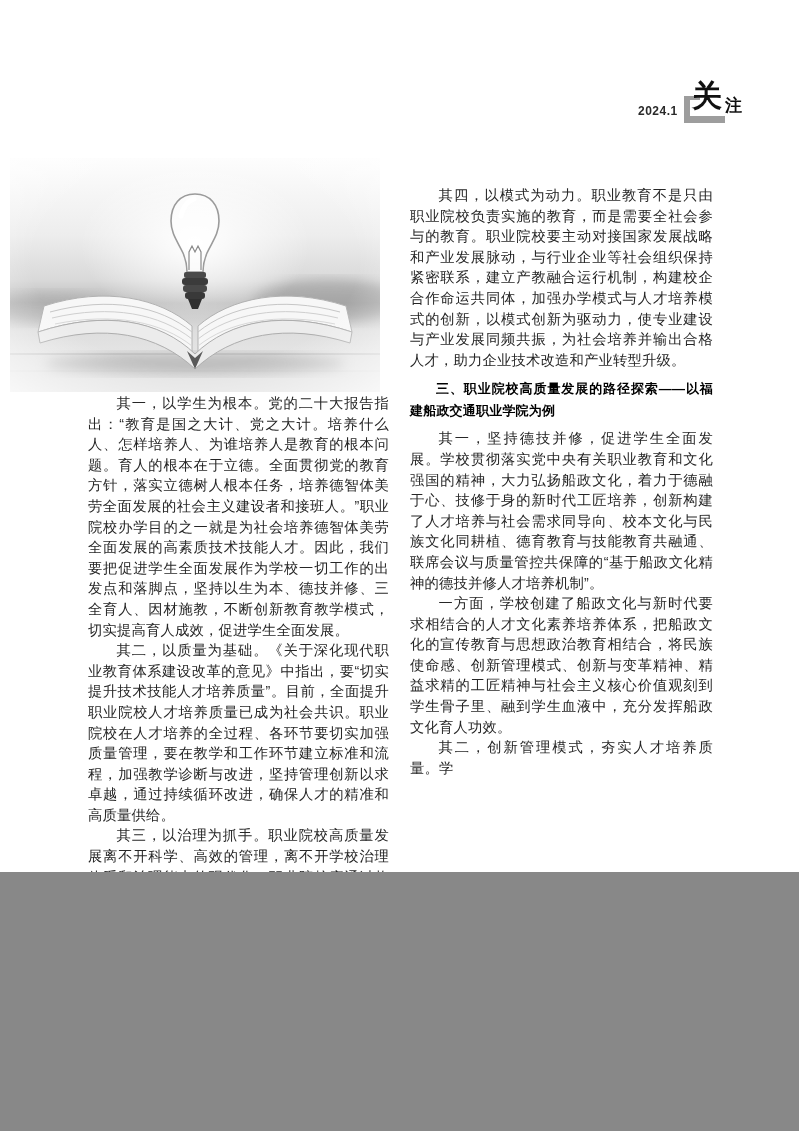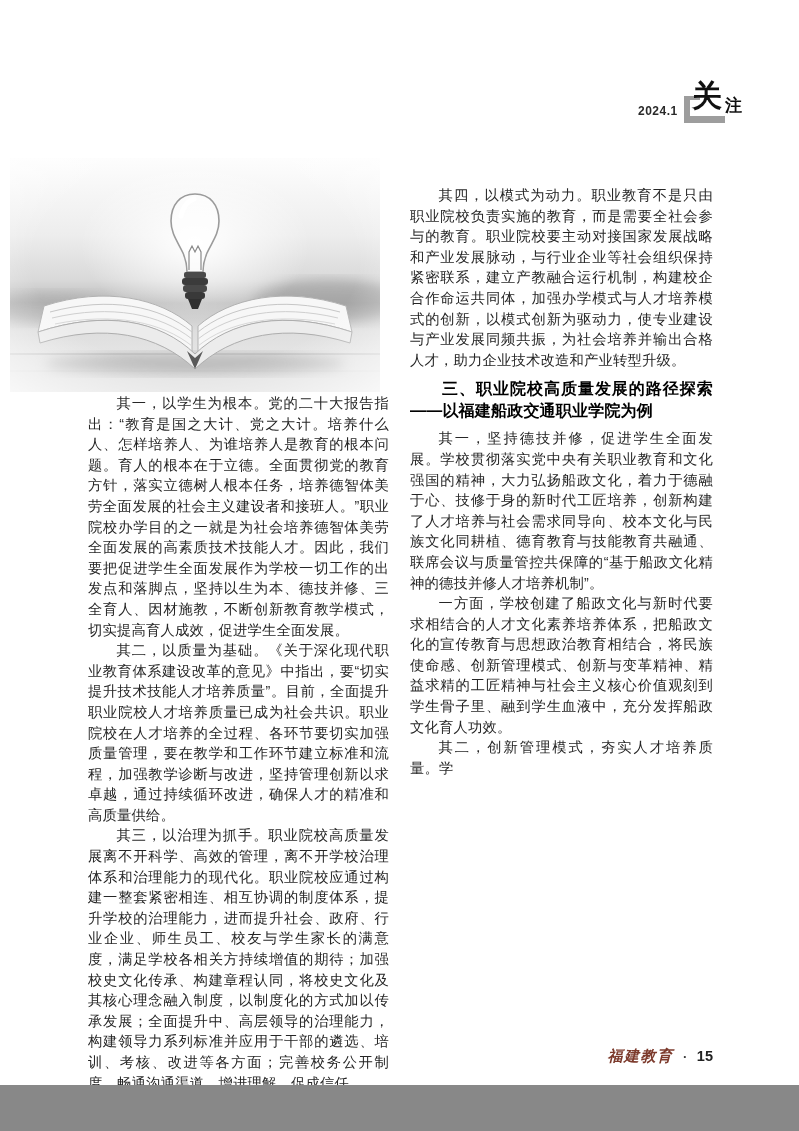--- a/index.html
+++ b/index.html
@@ -1,18 +1,18 @@
 <!DOCTYPE html>
 <html lang="zh"><head>
 <meta charset="utf-8">
 <style>
   html,body { margin:0; padding:0; }
   body { background:#888; font-family:"Liberation Sans", sans-serif; }
   .page {
-    position:relative; width:799px; height:1085px; margin:0 auto;
+    position:relative; width:799px; height:872px; margin:0 auto;
     background:#ffffff; overflow:hidden;
   }
 
   
   .header { position:absolute; top:86px; left:638px; width:130px; height:44px; }
   .issue {
     position:absolute; top:18px; left:0; font-size:12px; font-weight:bold;
     color:#2a2a2a; letter-spacing:0.5px;
   }
   .logo { position:absolute; top:0; left:46px; width:80px; height:44px; }
@@ -34,21 +34,21 @@
   
   .col {
     position:absolute; font-size:14.3px; line-height:20.6px; color:#262626;
     text-align:justify; letter-spacing:0.2px;
   }
   .col p { margin:0; text-indent:2em; }
   .col-left  { left:88px;  top:393px; width:301px; }
   .col-right { left:410px; top:185px; width:303px; }
   .section-heading {
     margin:8px 0 6px; text-indent:2em; font-weight:bold; color:#000;
-    font-size:16px; line-height:22px; letter-spacing:0.2px;
+    font-size:13px; line-height:22px; letter-spacing:0.2px;
   }
 
   
   .footer { position:absolute; top:1047px; left:540px; width:173px; text-align:right; white-space:nowrap; }
   .journal-name {
     font-family:"DejaVu Serif", serif; font-style:italic; font-weight:bold;
     font-size:15px; color:#7c3a2c; letter-spacing:1.5px;
   }
   .footer-dot  { color:#3a3a3a; margin:0 5px; font-weight:bold; font-size:13px; }
   .page-number { font-size:14.5px; font-weight:bold; color:#222222; }

